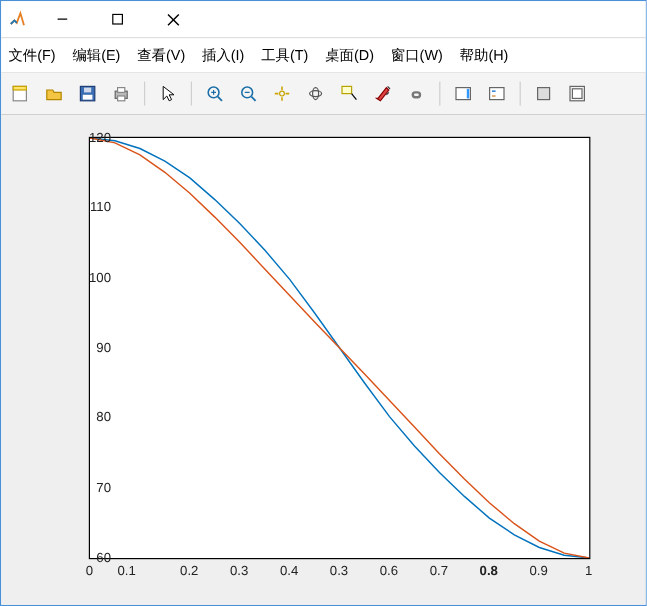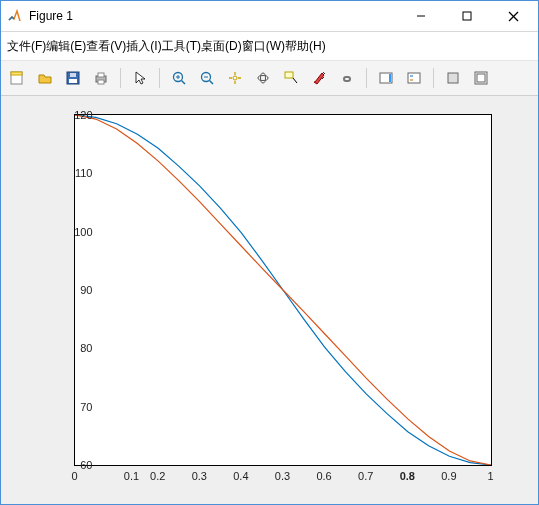--- a/index.html
+++ b/index.html
@@ -4,21 +4,21 @@
 <style>
   html,body{margin:0;padding:0;font-family:"Microsoft YaHei","Segoe UI",Arial,sans-serif;font-size:12px;color:#000;background:#fff}
   .window{width:539px;height:505px;border:1px solid #4a90d9;box-sizing:border-box;display:flex;flex-direction:column;background:#fff}
   .titlebar{height:30px;background:#fff;display:flex;align-items:center;padding:0 2px 0 6px;border-bottom:1px solid #d8d8d8}
   .titlebar .app-icon{width:16px;height:16px;margin-right:6px}
   .titlebar .title{flex:1;font-size:12px}
   .winbtns{display:flex;height:100%}
   .winbtn{width:46px;display:flex;align-items:center;justify-content:center;cursor:default}
   .winbtn svg{display:block}
 
-  .menubar{height:24px;display:flex;align-items:center;padding:2px 6px;border-bottom:1px solid #e5e5e5;background:#fff}
+  .menubar{height:24px;display:flex;align-items:center;padding:2px 6px;gap:14px;border-bottom:1px solid #e5e5e5;background:#fff}
   .menuitem{cursor:default;white-space:nowrap}
 
   .toolbar{height:30px;display:flex;align-items:center;padding:2px 4px;gap:4px;border-bottom:1px solid #cfcfcf;background:#f4f4f4}
   .tbtn{width:22px;height:22px;display:flex;align-items:center;justify-content:center;border:1px solid transparent;border-radius:2px;cursor:default}
   .tsep{width:1px;height:20px;background:#cfcfcf;margin:0 3px}
 
   .figure-area{flex:1;background:#efefef;display:flex;align-items:center;justify-content:center}
   .axes-wrap{position:relative;width:480px;height:400px}
   .axes{position:absolute;left:44px;top:14px;width:418px;height:352px;background:#fff;border:1px solid #000;box-sizing:border-box}
   .ytick{position:absolute;right:417px;width:40px;text-align:right;font-size:11px;color:#222;transform:translateY(-50%)}
@@ -32,21 +32,20 @@
 
 <div class="window">
 
   <div class="titlebar">
     <span class="app-icon">
       <svg viewBox="0 0 16 16" width="16" height="16">
         <path d="M2 12 L5 9 L7 11 L10 3 L13 13" fill="none" stroke="#e67e22" stroke-width="1.5"></path>
         <path d="M2 12 L5 9 L7 11" fill="none" stroke="#1f77b4" stroke-width="1.5"></path>
       </svg>
     </span>
-    <span class="title">Figure 1</span>
     <div class="winbtns">
       <div class="winbtn">
         <svg width="10" height="10">
             <line x1="1" y1="5" x2="9" y2="5" stroke="#000" stroke-width="1"></line>
           </svg>
       </div>
       <div class="winbtn">
         <svg width="10" height="10">
             <rect x="1" y="1" width="8" height="8" fill="none" stroke="#000" stroke-width="1"></rect>
           </svg>
@@ -187,21 +186,21 @@
       </div>
       <div id="tick-layer">
           <div class="ytick" style="top: 365px;">60</div>
           <div class="ytick" style="top: 306.667px;">70</div>
           <div class="ytick" style="top: 248.333px;">80</div>
           <div class="ytick" style="top: 190px;">90</div>
           <div class="ytick" style="top: 131.667px;">100</div>
           <div class="ytick" style="top: 73.3333px;">110</div>
           <div class="ytick" style="top: 15px;">120</div>
           <div class="xtick" style="left: 45px;">0</div>
-          <div class="xtick" style="left: 102px;">0.1</div>
+          <div class="xtick" style="left: 76px;">0.1</div>
           <div class="xtick" style="left: 128.2px;">0.2</div>
           <div class="xtick" style="left: 169.8px;">0.3</div>
           <div class="xtick" style="left: 211.4px;">0.4</div>
           <div class="xtick" style="left: 253px;">0.3</div>
           <div class="xtick" style="left: 294.6px;">0.6</div>
           <div class="xtick" style="left: 336.2px;">0.7</div>
           <div class="xtick" style="left: 377.8px; font-weight: bold;">0.8</div>
           <div class="xtick" style="left: 419.4px;">0.9</div>
           <div class="xtick" style="left: 461px;">1</div>
         </div>

